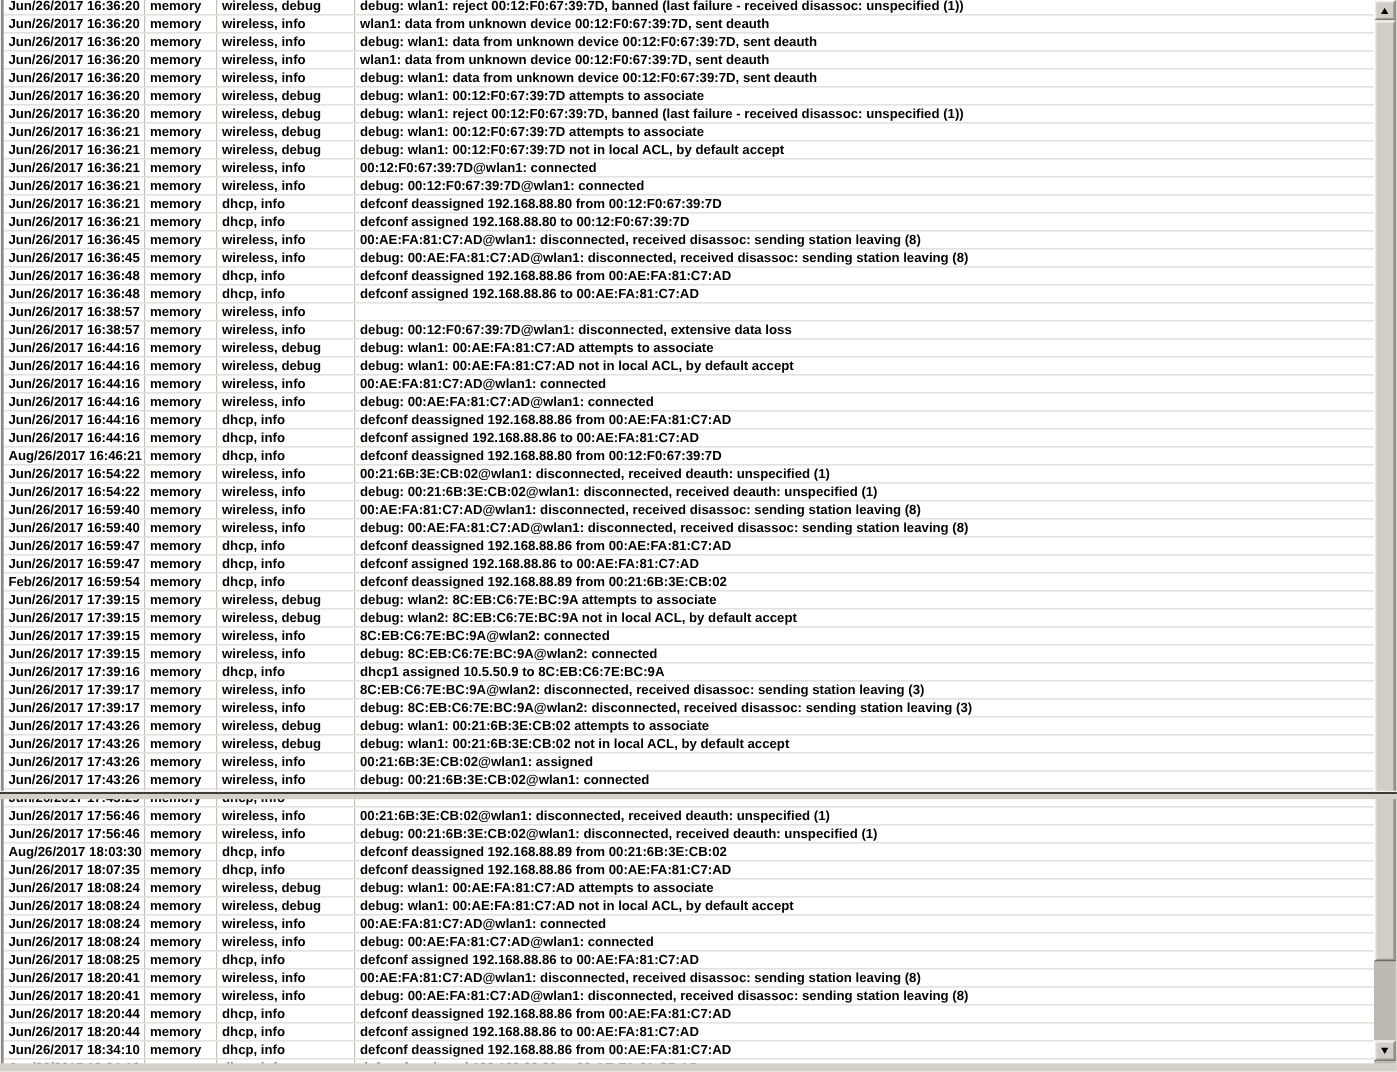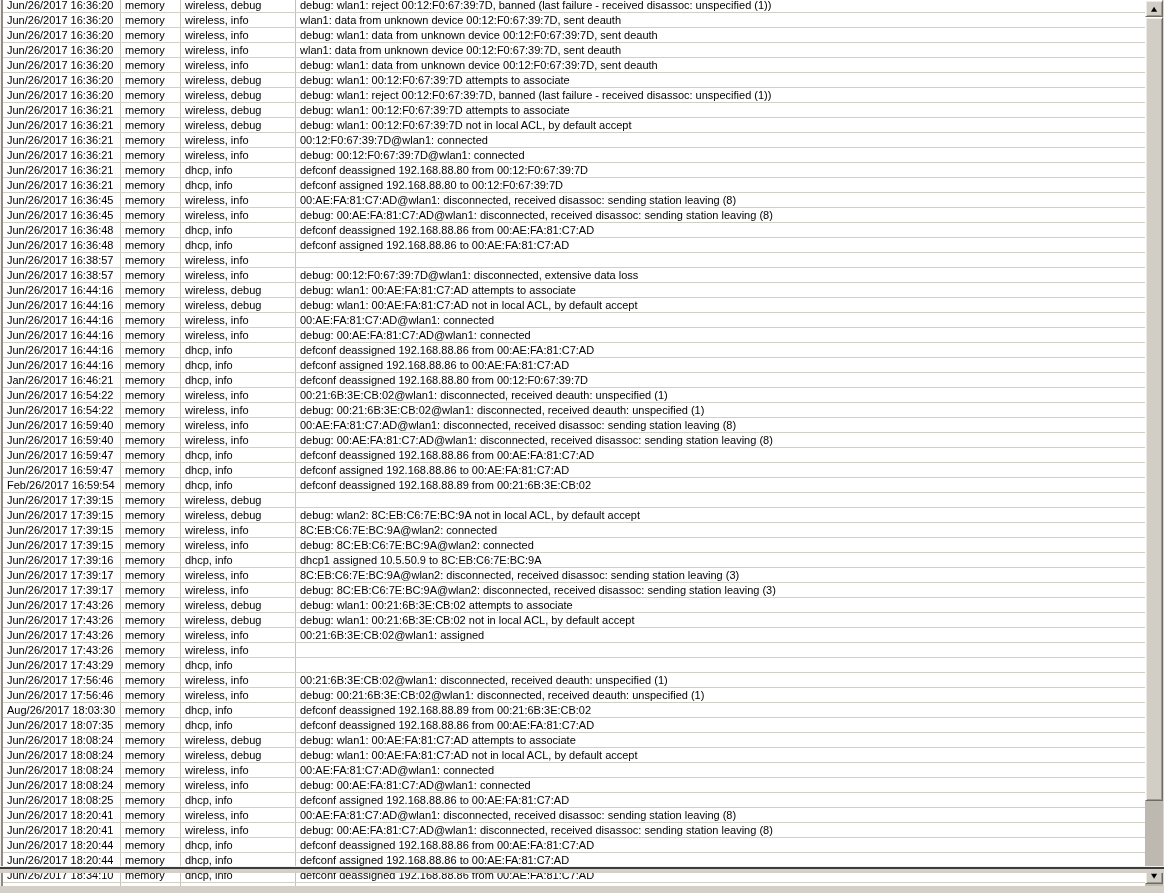--- a/index.html
+++ b/index.html
@@ -2,21 +2,21 @@
 <html><head>
 <meta charset="utf-8">
 <style>
   html, body { margin:0; padding:0; }
   body {
     width:1164px; height:893px; overflow:hidden;
     background:#d4d0c8;
     font-family:"Liberation Sans", sans-serif;
     font-size:11px; color:#000;
   }
-  .screen { position:absolute; inset:0; width:1164px; height:873px; }
+  .screen { position:absolute; inset:0; width:1164px; height:666px;font-weight:bold; }
 
   .left-frame {
     position:absolute; left:0; top:0; width:3px; height:886px;
     background:linear-gradient(to right, #f0eeea 0 1px, #8f8b84 1px 3px);
   }
   .bottom-frame {
     position:absolute; left:0; bottom:0; width:1164px; height:7px;
     background:linear-gradient(to bottom, #f2f0ec 0 1px, #3c3c3c 1px 3px, #d4d0c8 3px 7px);
   }
   .right-edge {
@@ -247,21 +247,21 @@
   </div>
 
   <div class="row">
     <div class="cell c-time">Jun/26/2017 16:44:16</div>
     <div class="cell c-buffer">memory</div>
     <div class="cell c-topics">dhcp, info</div>
     <div class="cell c-message">defconf assigned 192.168.88.86 to 00:AE:FA:81:C7:AD</div>
   </div>
 
   <div class="row">
-    <div class="cell c-time">Jan/26/2017 16:46:21</div>
+    <div class="cell c-time">Aug/26/2017 16:46:21</div>
     <div class="cell c-buffer">memory</div>
     <div class="cell c-topics">dhcp, info</div>
     <div class="cell c-message">defconf deassigned 192.168.88.80 from 00:12:F0:67:39:7D</div>
   </div>
 
   <div class="row">
     <div class="cell c-time">Jun/26/2017 16:54:22</div>
     <div class="cell c-buffer">memory</div>
     <div class="cell c-topics">wireless, info</div>
     <div class="cell c-message">00:21:6B:3E:CB:02@wlan1: disconnected, received deauth: unspecified (1)</div>
@@ -306,20 +306,21 @@
     <div class="cell c-time">Feb/26/2017 16:59:54</div>
     <div class="cell c-buffer">memory</div>
     <div class="cell c-topics">dhcp, info</div>
     <div class="cell c-message">defconf deassigned 192.168.88.89 from 00:21:6B:3E:CB:02</div>
   </div>
 
   <div class="row">
     <div class="cell c-time">Jun/26/2017 17:39:15</div>
     <div class="cell c-buffer">memory</div>
     <div class="cell c-topics">wireless, debug</div>
+    <div class="cell c-message">debug: wlan2: 8C:EB:C6:7E:BC:9A attempts to associate</div>
   </div>
 
   <div class="row">
     <div class="cell c-time">Jun/26/2017 17:39:15</div>
     <div class="cell c-buffer">memory</div>
     <div class="cell c-topics">wireless, debug</div>
     <div class="cell c-message">debug: wlan2: 8C:EB:C6:7E:BC:9A not in local ACL, by default accept</div>
   </div>
 
   <div class="row">
@@ -375,20 +376,21 @@
     <div class="cell c-time">Jun/26/2017 17:43:26</div>
     <div class="cell c-buffer">memory</div>
     <div class="cell c-topics">wireless, info</div>
     <div class="cell c-message">00:21:6B:3E:CB:02@wlan1: assigned</div>
   </div>
 
   <div class="row">
     <div class="cell c-time">Jun/26/2017 17:43:26</div>
     <div class="cell c-buffer">memory</div>
     <div class="cell c-topics">wireless, info</div>
+    <div class="cell c-message">debug: 00:21:6B:3E:CB:02@wlan1: connected</div>
   </div>
 
   <div class="row">
     <div class="cell c-time">Jun/26/2017 17:43:29</div>
     <div class="cell c-buffer">memory</div>
     <div class="cell c-topics">dhcp, info</div>
   </div>
 
   <div class="row">
     <div class="cell c-time">Jun/26/2017 17:56:46</div>

